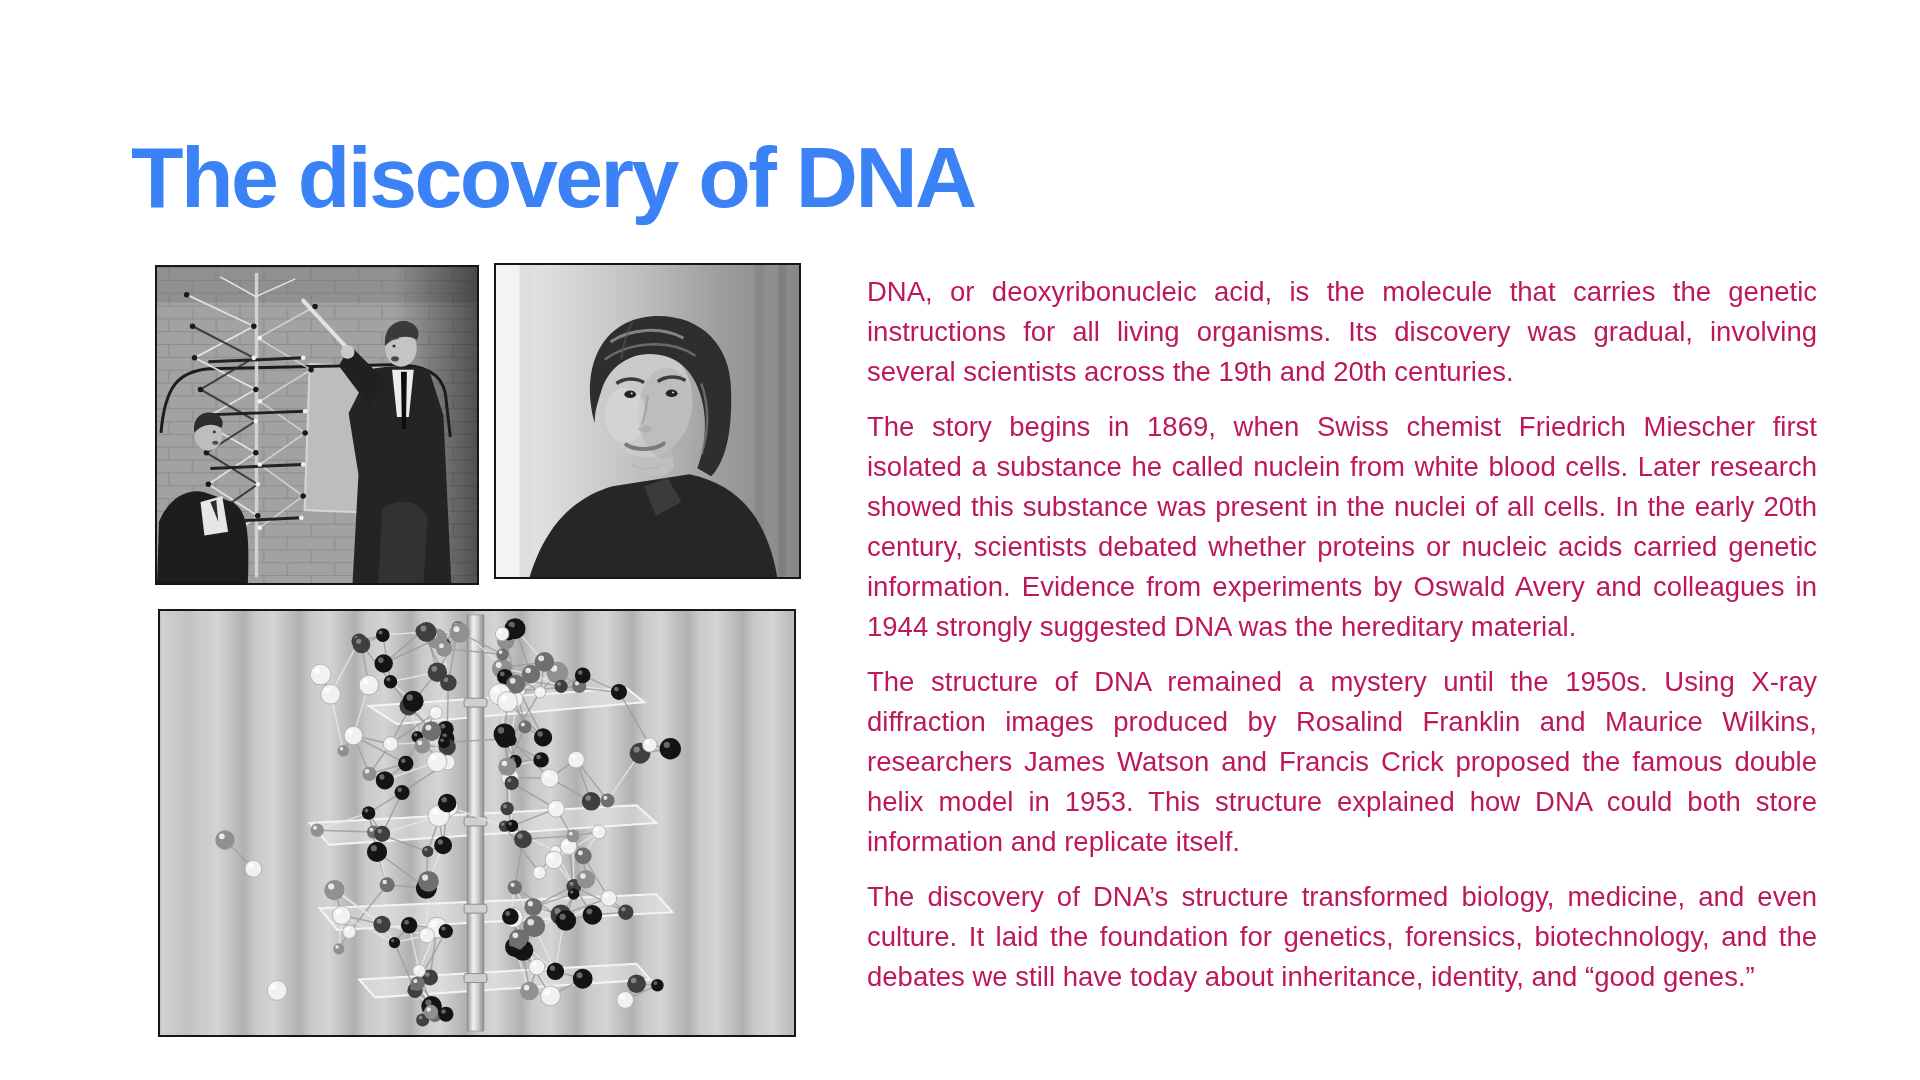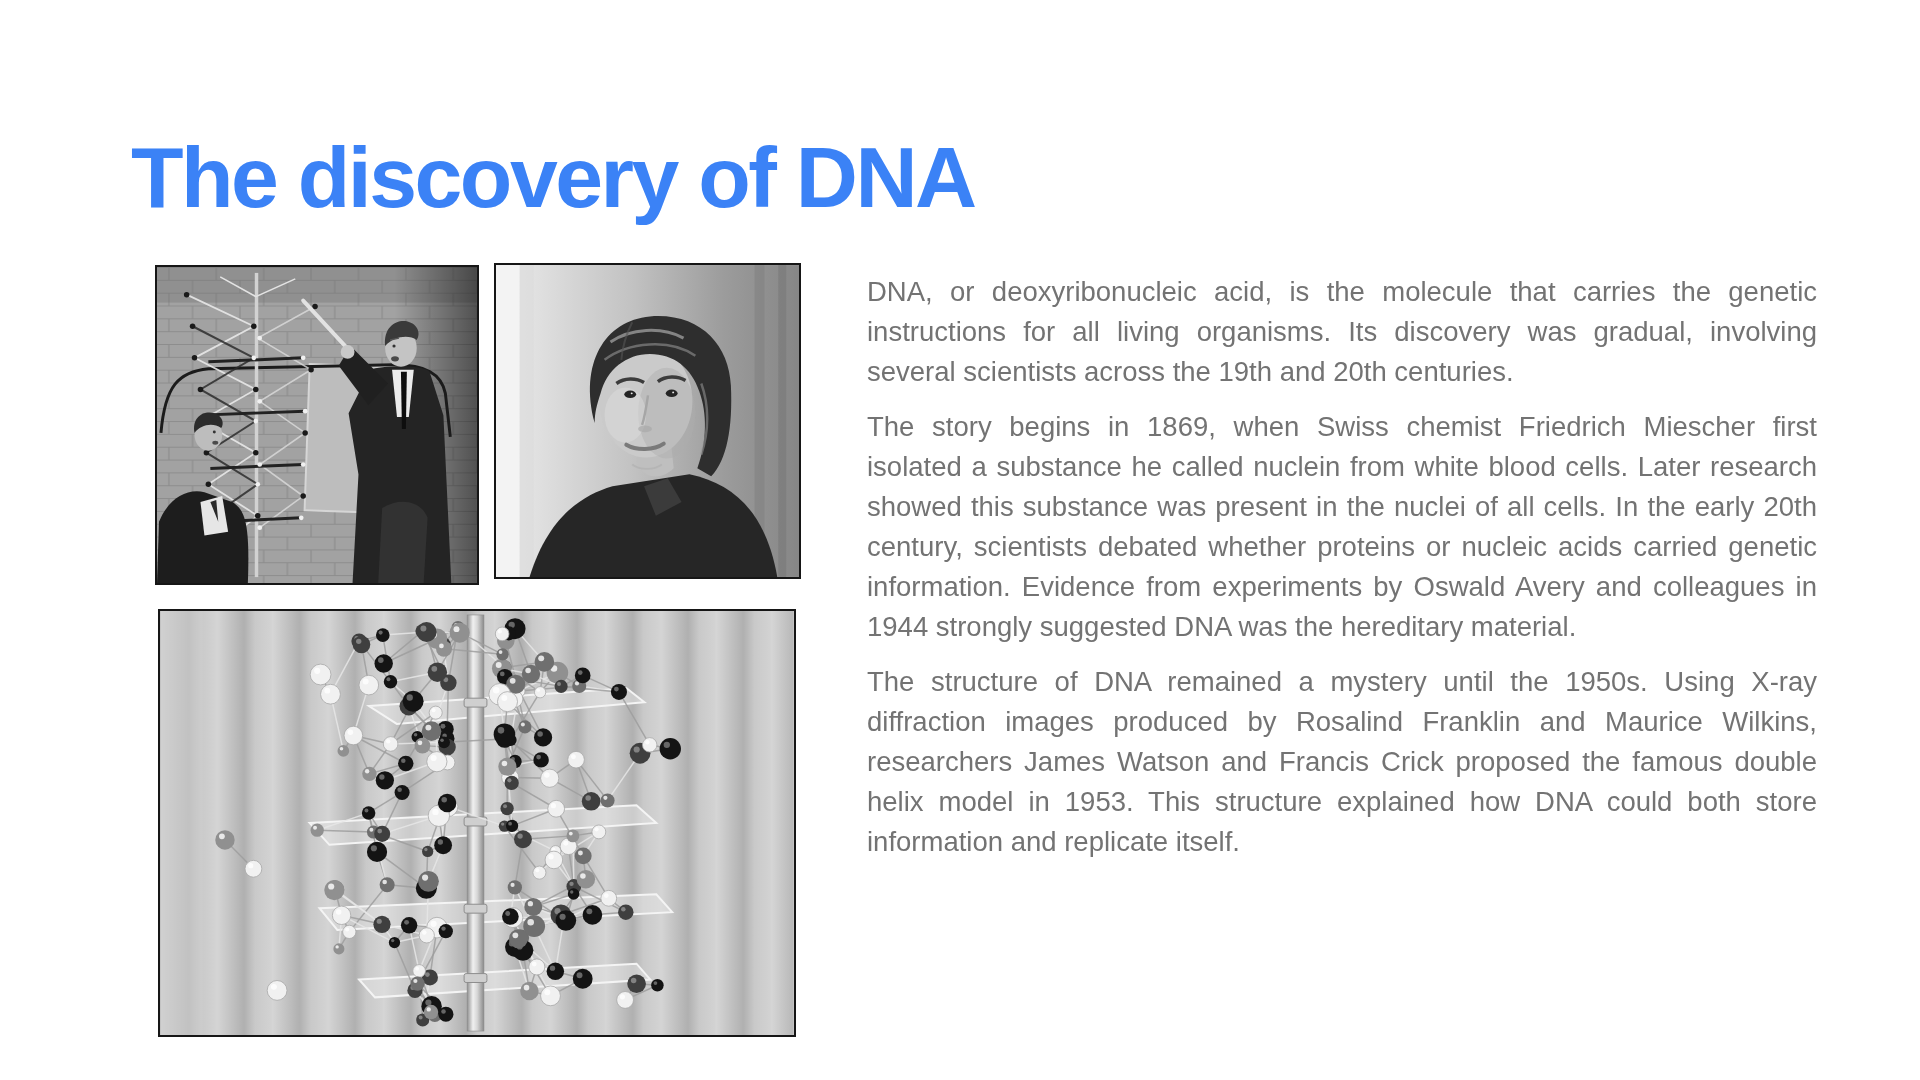--- a/index.html
+++ b/index.html
@@ -15,21 +15,21 @@
   figure.photo{
     position:absolute;margin:0;padding:0;box-sizing:border-box;
     border:2px solid #161616;background:#c4c4c4;overflow:hidden;
   }
   figure.photo svg{display:block;width:100%;height:100%;}
   .photo-watson-crick{left:155px;top:265px;width:324px;height:320px;}
   .photo-franklin{left:494px;top:263px;width:307px;height:316px;}
   .photo-dna-model{left:158px;top:609px;width:638px;height:428px;}
   .body-text{
     position:absolute;left:867px;top:272px;width:950px;
-    font-size:27.5px;line-height:40px;color:#737373;
+    font-size:27.5px;line-height:40px;color:#be185d;
     text-align:justify;
   }
   .body-text p{margin:0 0 15px 0;}
   .body-text p:last-child{margin-bottom:0;}
 </style>
 </head>
 <body>
 
 <h1 class="slide-title">The discovery of DNA</h1>
 
@@ -759,13 +759,14 @@
         <circle cx="354.0" cy="173.5" r="7.2" fill="#3f3f3f"></circle>
         <circle cx="351.7" cy="170.9" r="2.1" fill="#ffffff" opacity="0.35"></circle>
       </g>
   </svg>
 </figure>
 
 <div class="body-text">
   <p>DNA, or deoxyribonucleic acid, is the molecule that carries the genetic instructions for all living organisms. Its discovery was gradual, involving several scientists across the 19th and 20th centuries.</p>
   <p>The story begins in 1869, when Swiss chemist Friedrich Miescher first isolated a substance he called nuclein from white blood cells. Later research showed this substance was present in the nuclei of all cells. In the early 20th century, scientists debated whether proteins or nucleic acids carried genetic information. Evidence from experiments by Oswald Avery and colleagues in 1944 strongly suggested DNA was the hereditary material.</p>
   <p>The structure of DNA remained a mystery until the 1950s. Using X-ray diffraction images produced by Rosalind Franklin and Maurice Wilkins, researchers James Watson and Francis Crick proposed the famous double helix model in 1953. This structure explained how DNA could both store information and replicate itself.</p>
+  <p>The discovery of DNA’s structure transformed biology, medicine, and even culture. It laid the foundation for genetics, forensics, biotechnology, and the debates we still have today about inheritance, identity, and “good genes.”</p>
 </div>
 
 </body></html>

